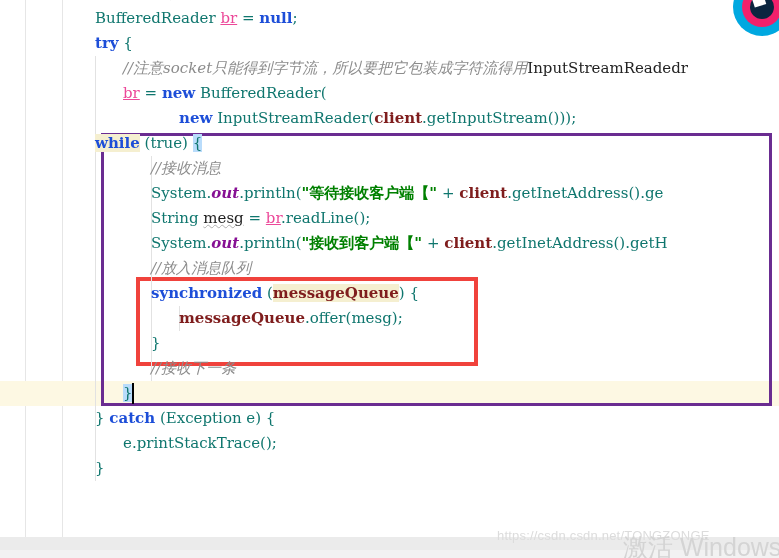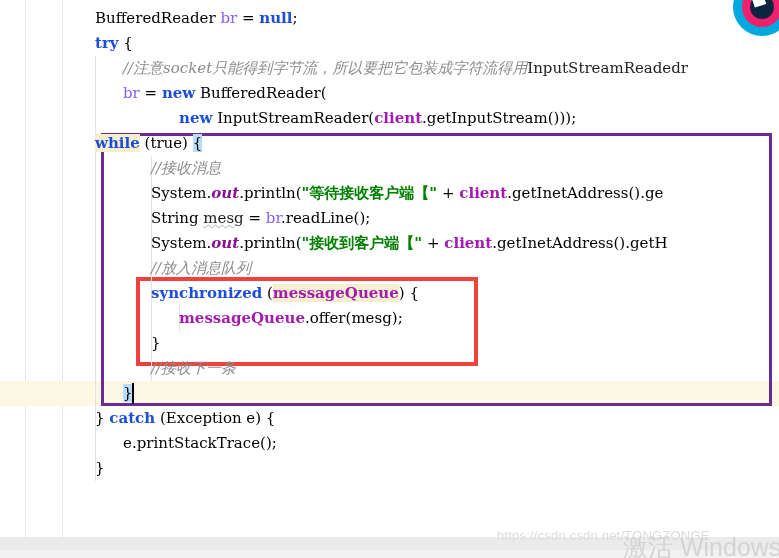--- a/index.html
+++ b/index.html
@@ -21,25 +21,25 @@
     font-size:15px;
     line-height:25px;
     white-space:pre;
     color:#222;
   }
   .ln{position:absolute;left:0;right:0;height:25px;white-space:pre;}
   .txt{position:absolute;white-space:pre;}
 
   
   .kw      {color:#1d4ed8;font-weight:bold;}
-  .plain   {color:#000000;}
+  .plain   {color:#0f766e;}
   .str     {color:#008000;font-weight:bold;}
   .fieldst {color:#871094;font-weight:bold;font-style:italic;}
-  .field   {color:#a21caf;font-weight:bold;}
-  .localvar{color:#8b5cf6;}
+  .field   {color:#7f1d1d;font-weight:bold;}
+  .localvar{color:#ec4899;text-decoration:underline;}
   .cmt     {color:#8c8c8c;font-style:italic;}
 
   .spell{ text-decoration:underline; text-decoration-style:wavy;
           text-decoration-color:#b0b0b0; text-decoration-thickness:1px;}
   .cmtspell{ text-decoration-style:wavy;
           text-decoration-color:#9ac49a; text-decoration-thickness:1px;}
 
   
   .hl-ident{background:#f5efd0;}
   .hl-brace{background:#b9dcfb;}

